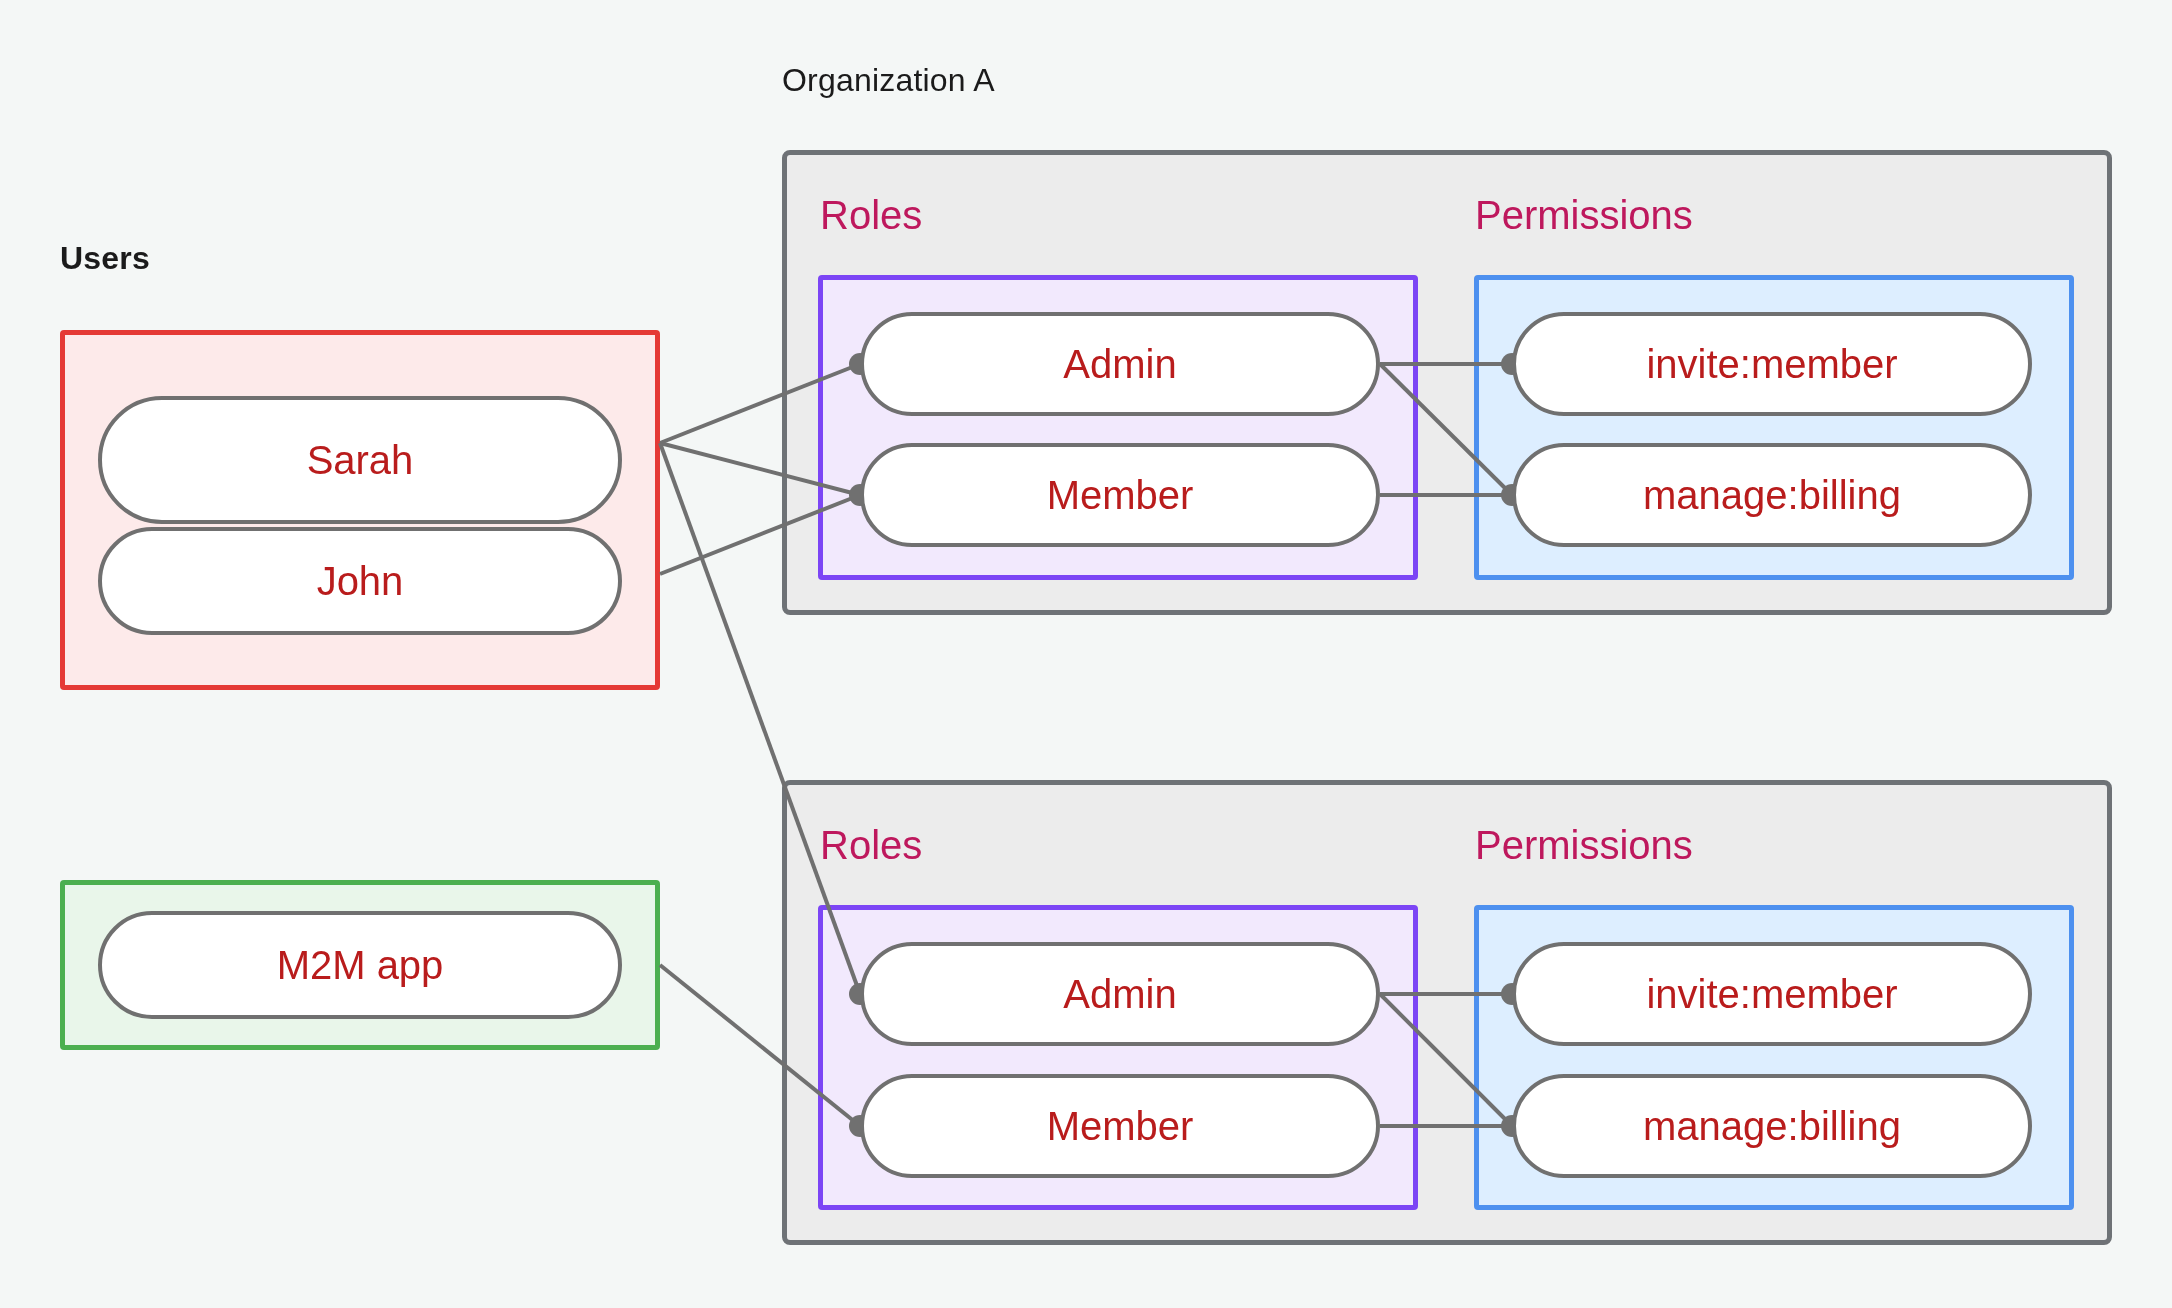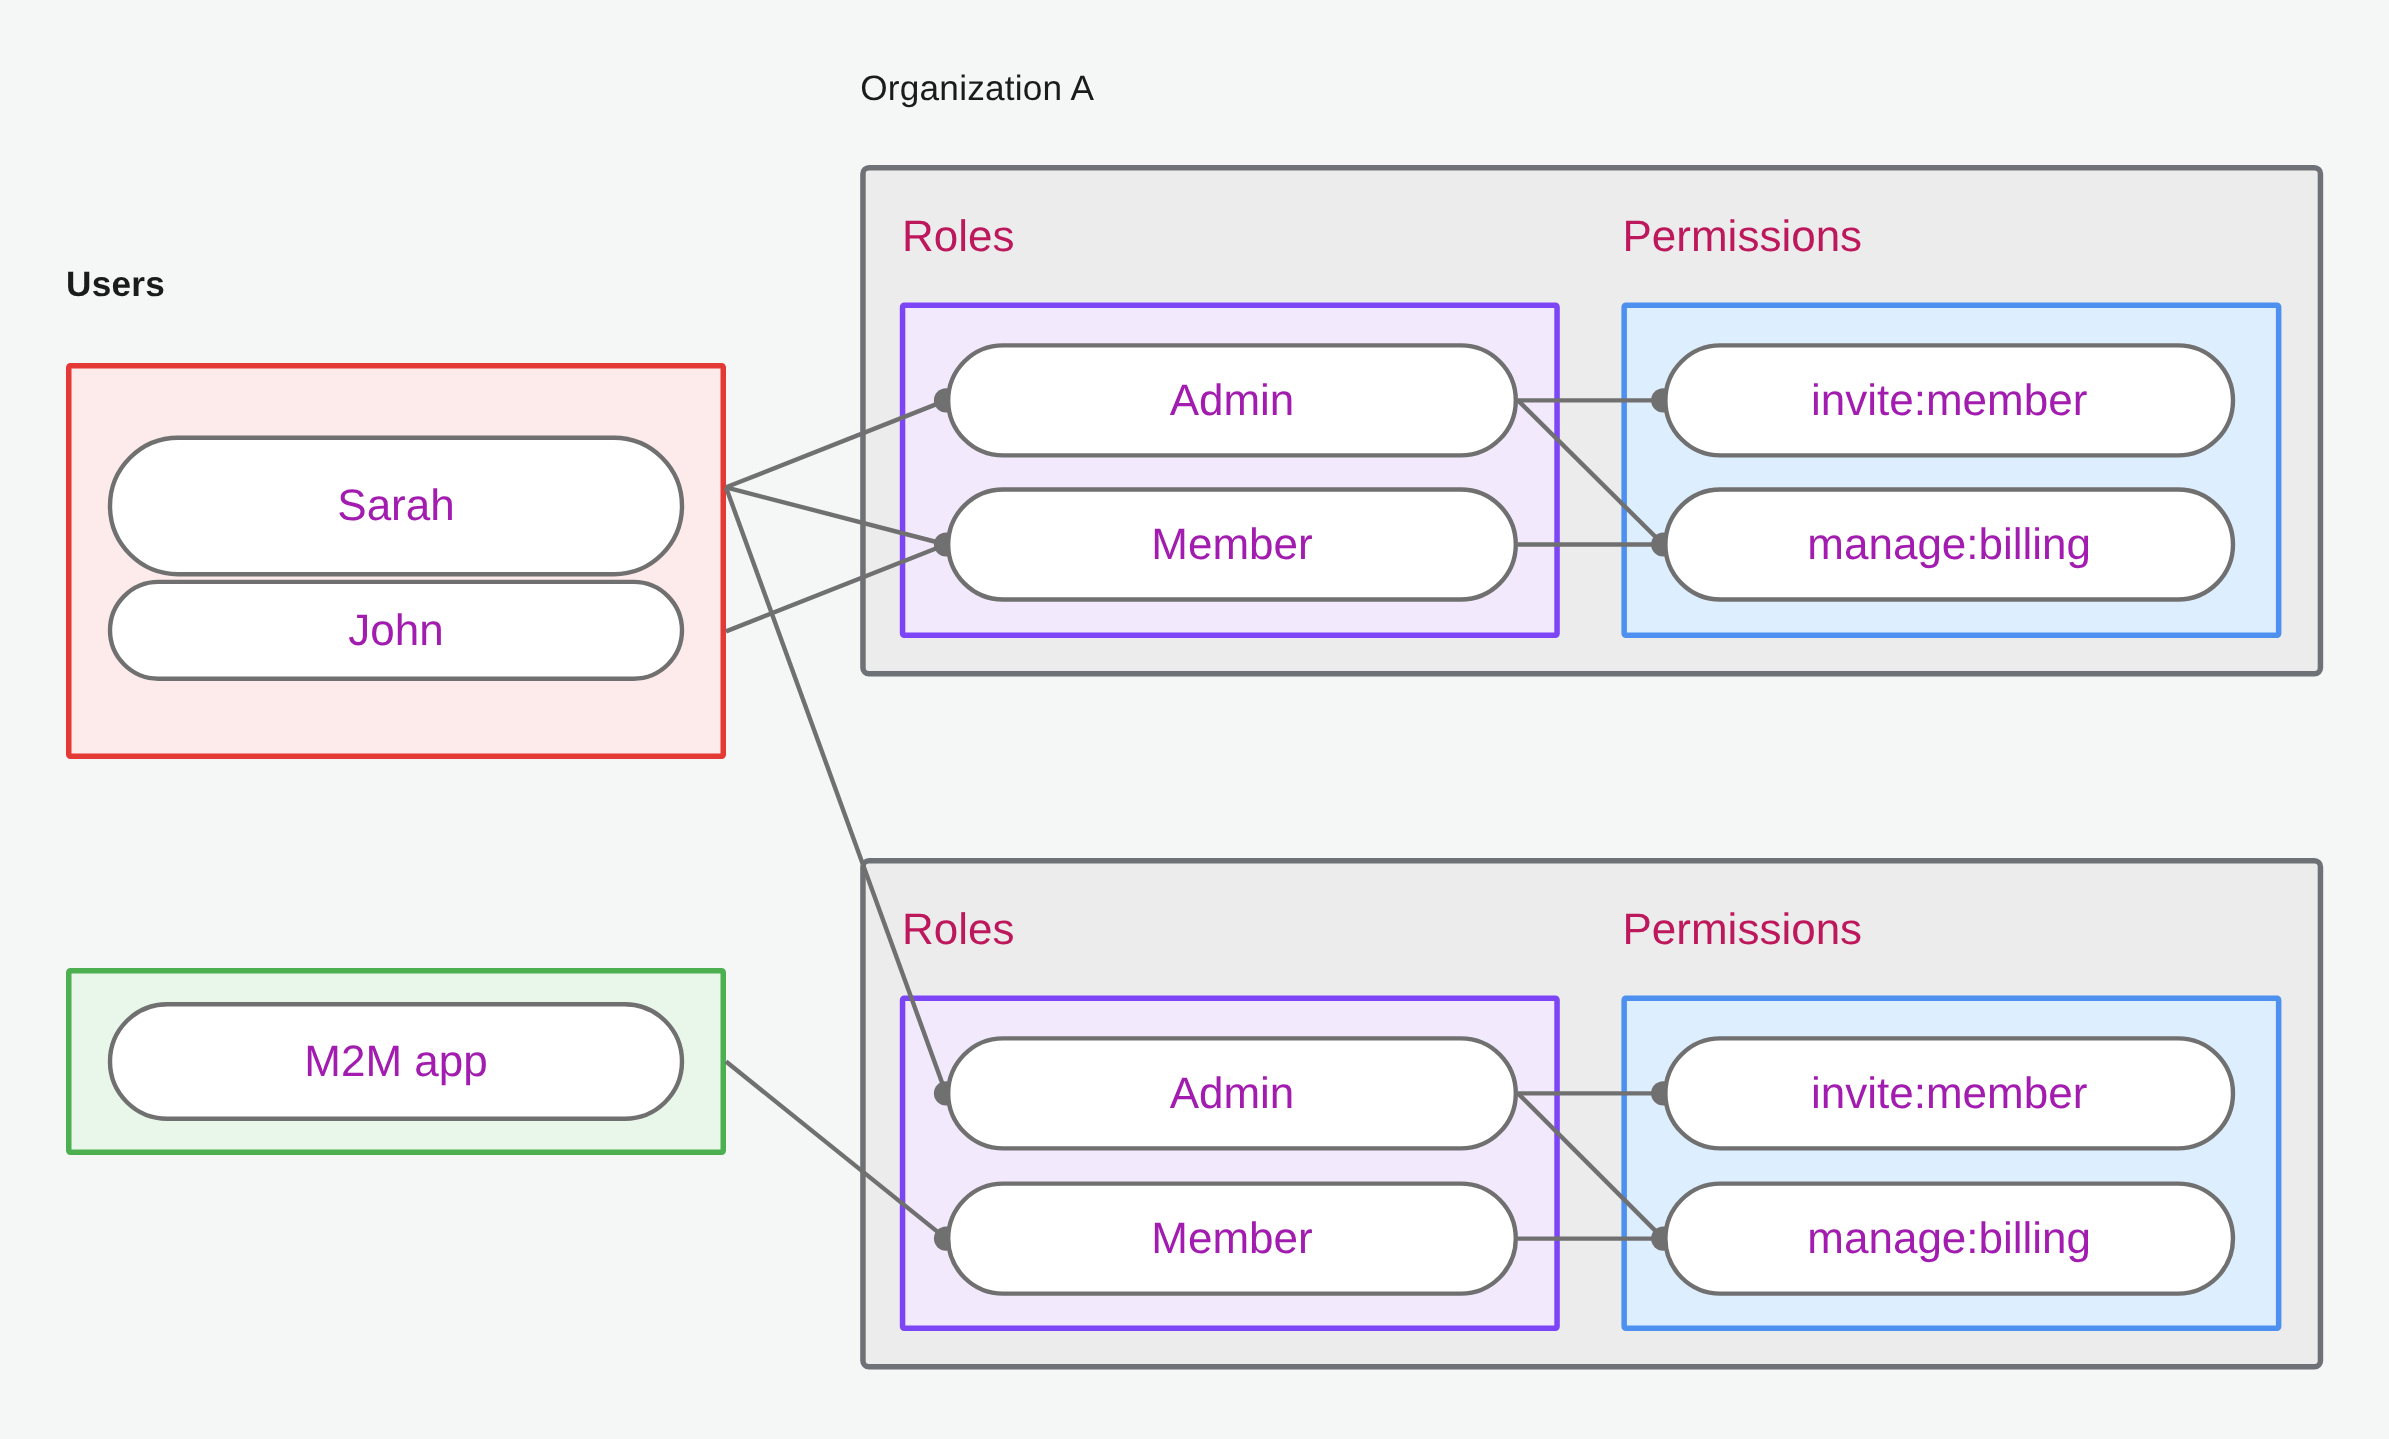--- a/index.html
+++ b/index.html
@@ -24,21 +24,21 @@
   .box.perms{border:5px solid #4d90ef;background:#ddeeff;border-radius:4px;}
   .sub-title{
     position:absolute;color:#be185d;font-size:40px;font-weight:400;
     white-space:nowrap;z-index:4;
   }
   .pill{
     position:absolute;box-sizing:border-box;
     background:#ffffff;border:4px solid #707070;
     border-radius:999px;
     display:flex;align-items:center;justify-content:center;
-    color:#a21caf;font-size:40px;white-space:nowrap;z-index:6;
+    color:#b91c1c;font-size:40px;white-space:nowrap;z-index:6;
   }
   .edge-line{stroke:#707070;stroke-width:4;fill:none;}
   .edge-dot{fill:#707070;}
 </style>
 </head>
 <body>
 
 <div id="canvas">
 
   <svg class="edges" viewBox="0 0 2172 1308" width="2172" height="1308">
@@ -74,21 +74,21 @@
     <circle class="edge-dot" cx="1512" cy="994" r="11"></circle>
     <circle class="edge-dot" cx="1512" cy="1126" r="11"></circle>
   </svg>
 
   <div class="grp-title bold" style="left:60px;top:240px;">Users</div>
 
   <div class="box users" style="left:60px;top:330px;width:600px;height:360px;"></div>
 
   <div class="pill" style="left:98px;top:396px;width:524px;height:128px;">Sarah</div>
 
-  <div class="pill" style="left:98px;top:527px;width:524px;height:92px;">John</div>
+  <div class="pill" style="left:98px;top:527px;width:524px;height:108px;">John</div>
 
 
   <div class="box m2m" style="left:60px;top:880px;width:600px;height:170px;"></div>
 
   <div class="pill" style="left:98px;top:911px;width:524px;height:108px;">M2M app</div>
 
   <div class="grp-title" style="left:782px;top:62px;">Organization A</div>
 
   <div class="box org" style="left:782px;top:150px;width:1330px;height:465px;"></div>
 

